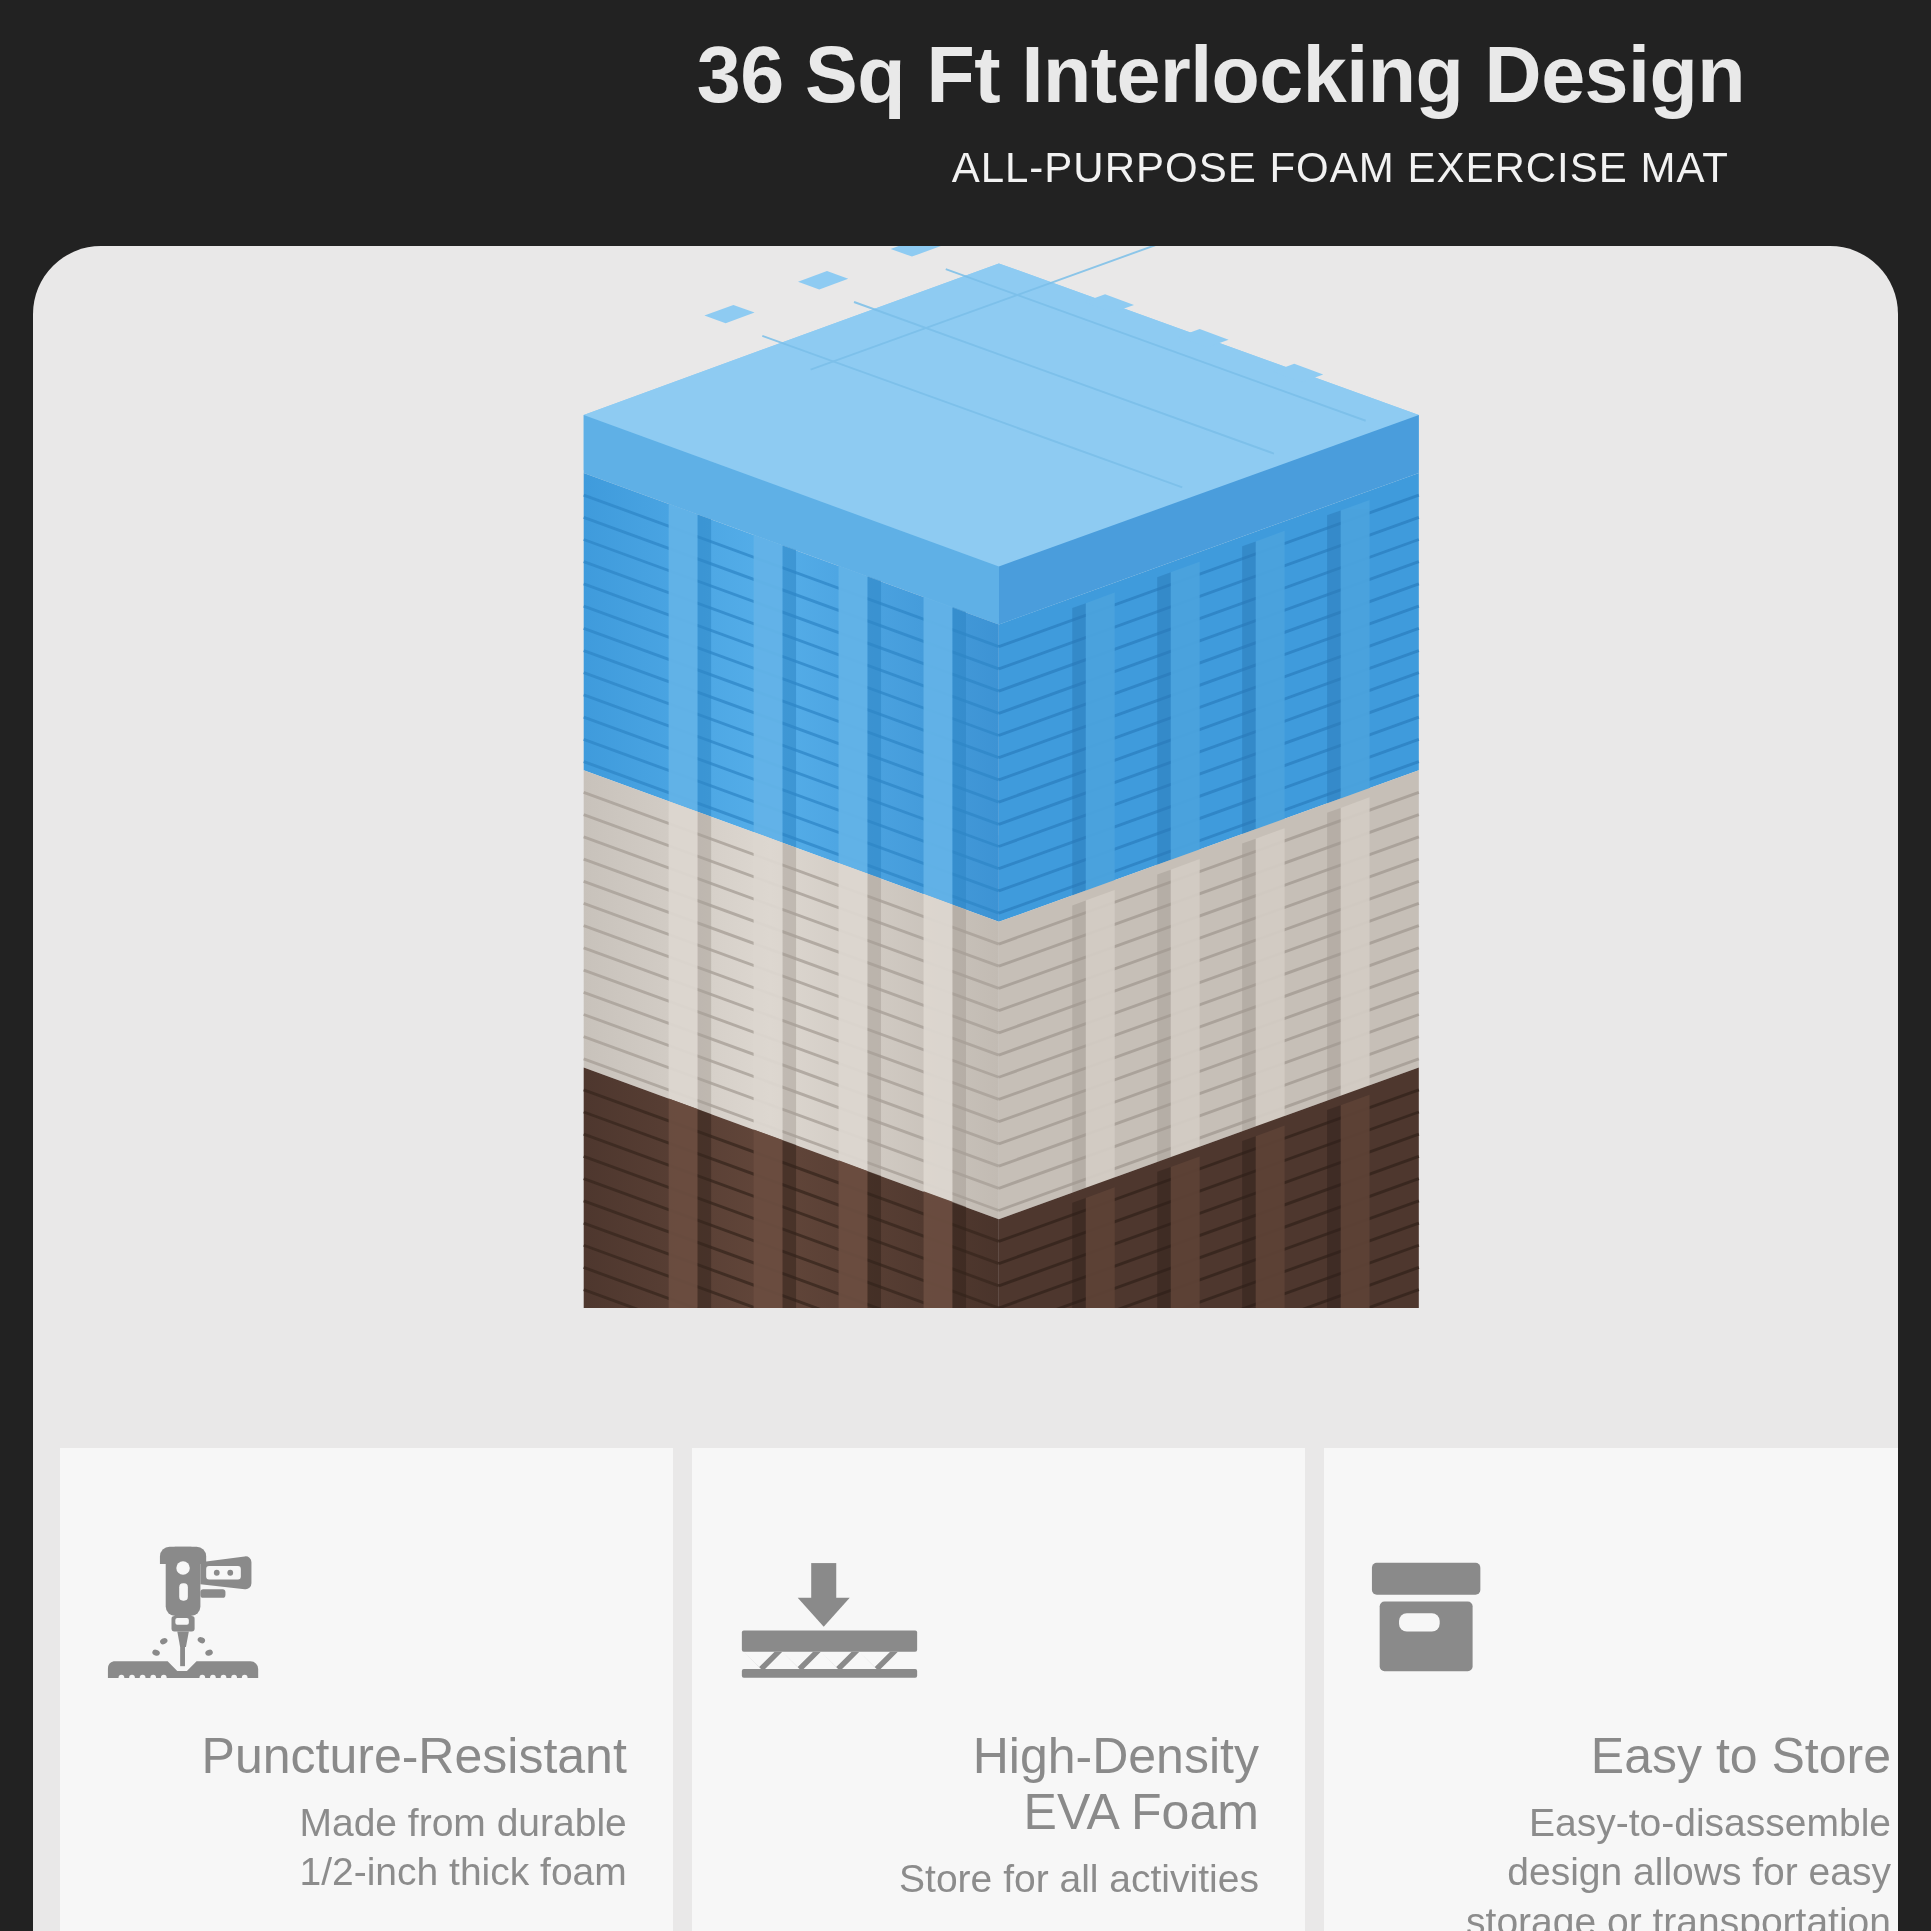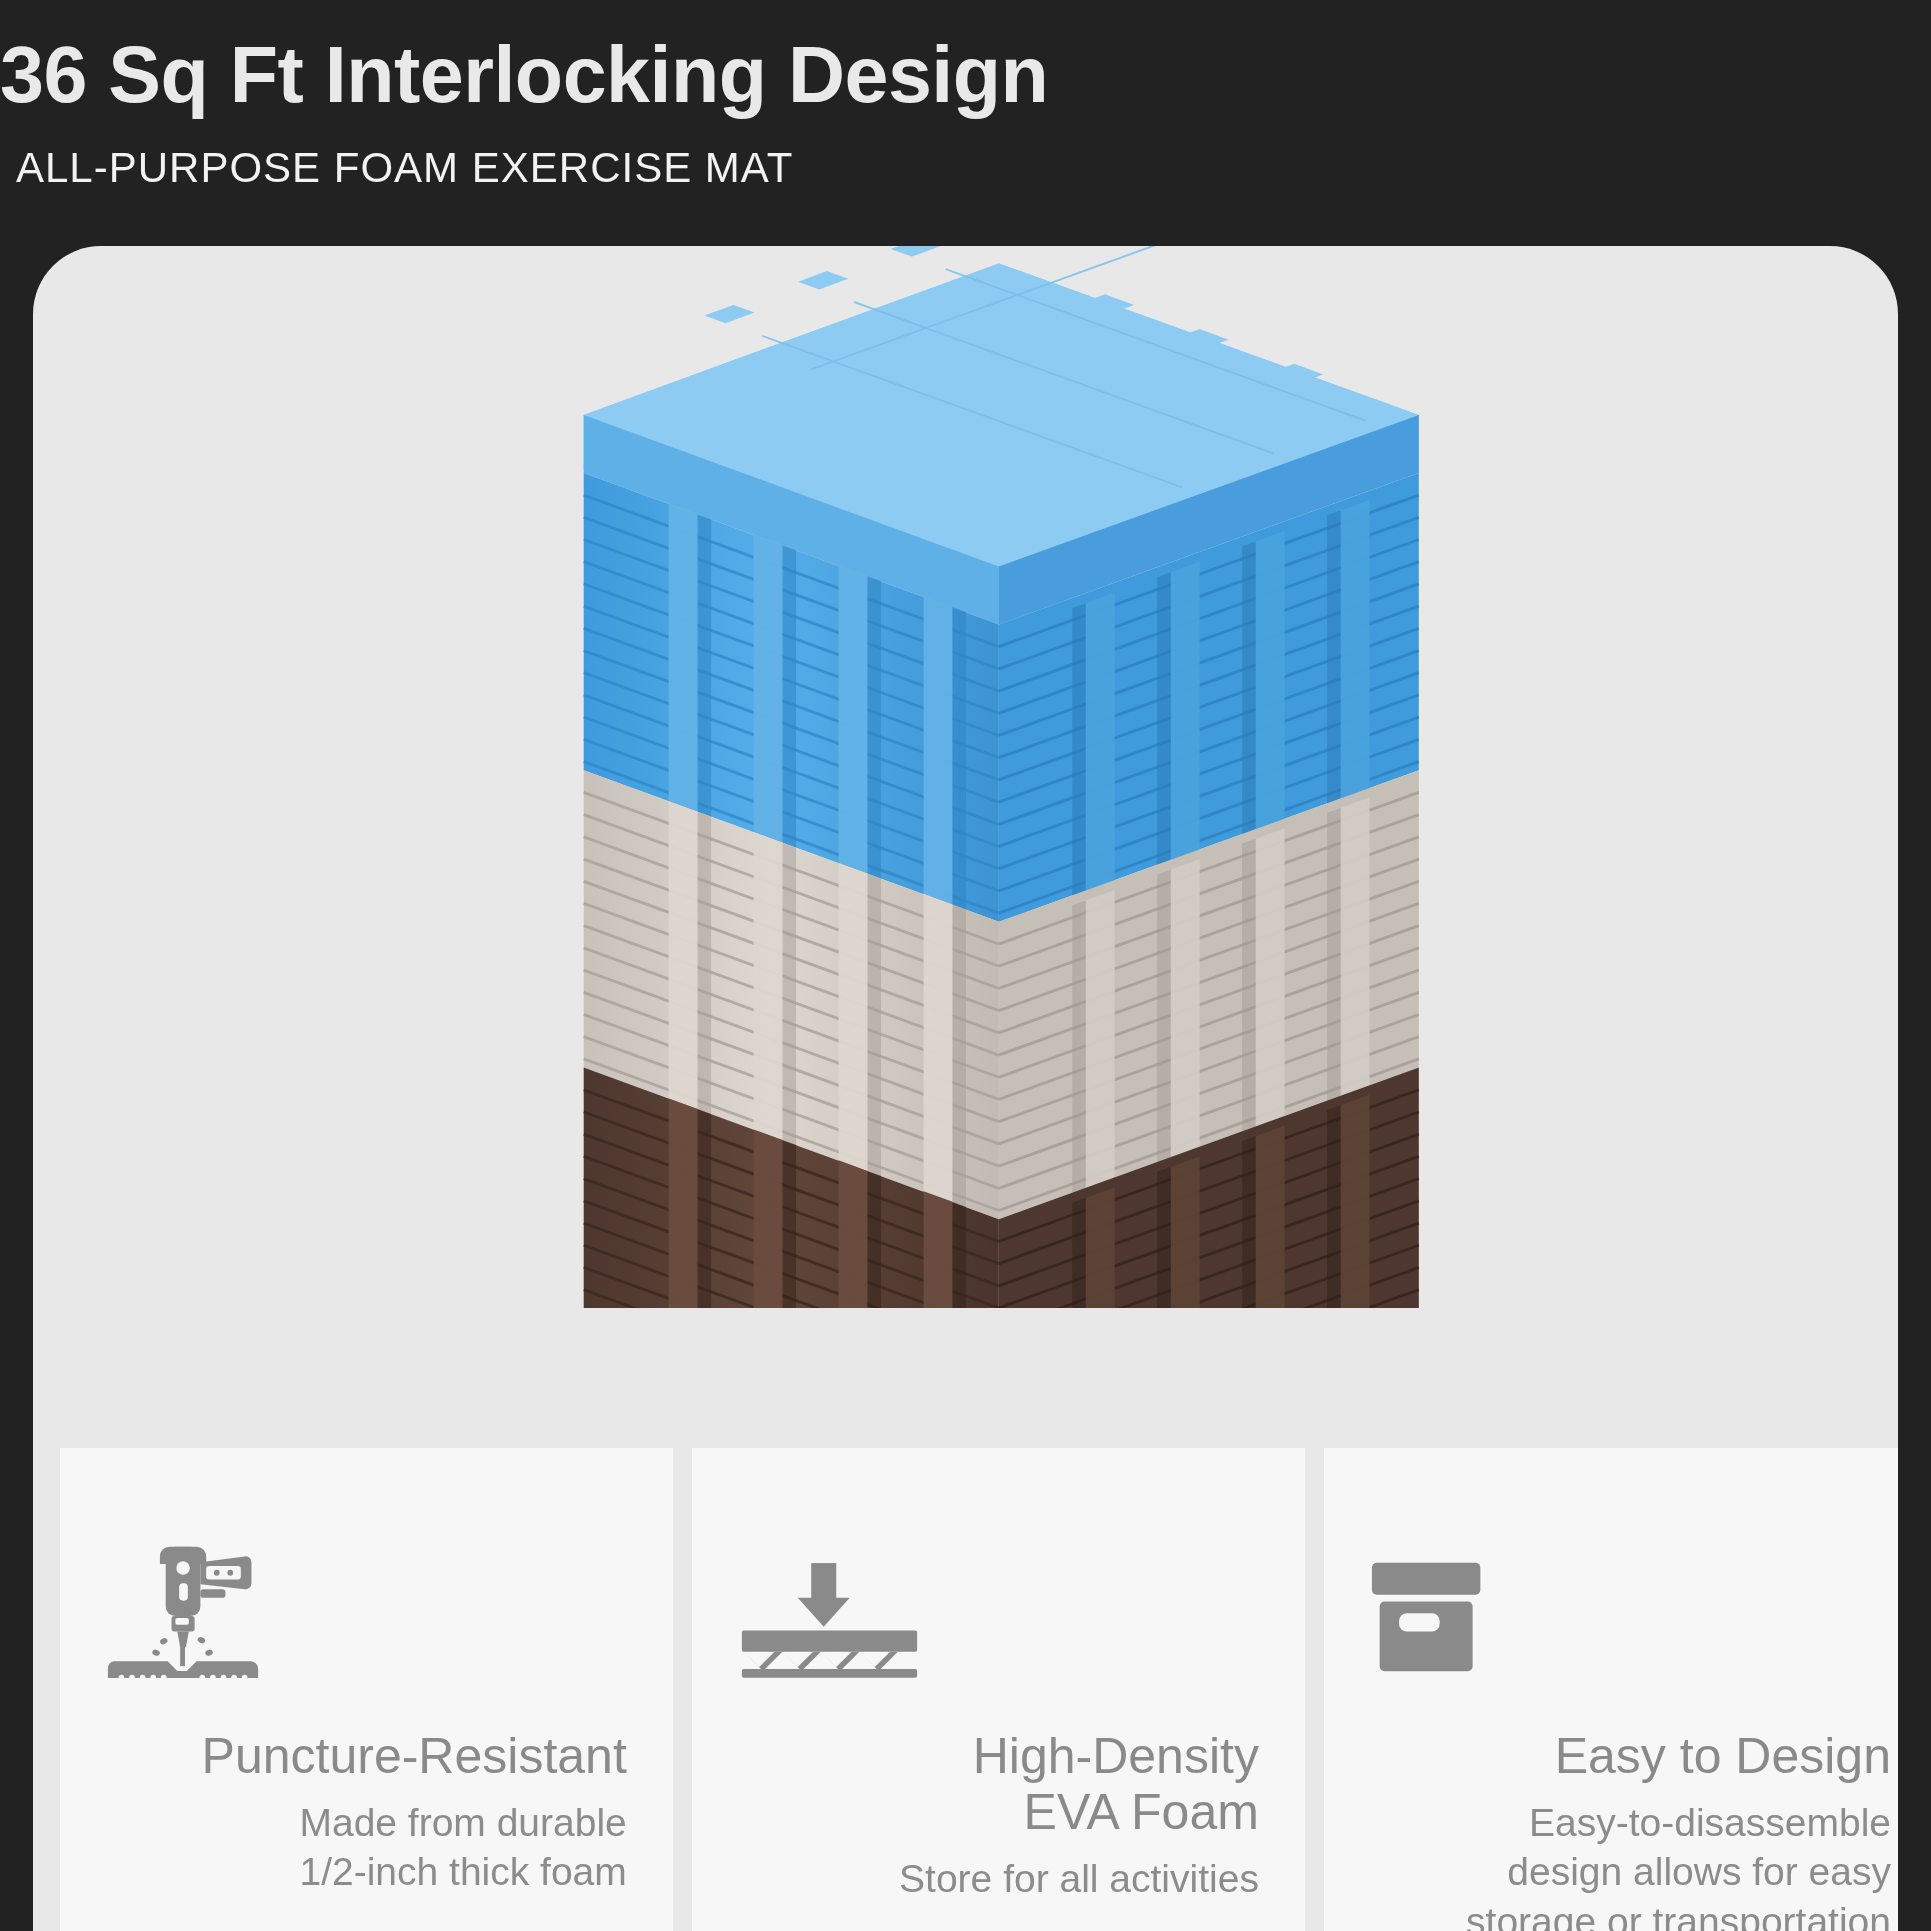--- a/index.html
+++ b/index.html
@@ -16,21 +16,21 @@
     width: 1931px; height: 1931px;
     background: #222222;
   }
 
   
   .header {
     position: absolute;
     top: 0; left: 0;
     width: 1745px; height: 246px;
     background: #222222;
-    text-align: left;
+    text-align: right;
   }
   .header-title {
     margin: 0;
     padding-top: 31px;
     font-size: 79px;
     font-weight: 700;
     letter-spacing: -0.5px;
     color: #e9e9e9;
     line-height: 1.12;
     white-space: nowrap;
@@ -199,21 +199,21 @@
         <div class="card-icon">
           <svg width="121" height="121" viewBox="0 0 125 125" fill="#8a8a8a">
 
             <rect x="2" y="6" width="112" height="33" rx="5"></rect>
 
             <rect x="10" y="46" width="96" height="72" rx="5"></rect>
 
             <rect x="30" y="58" width="42" height="19" rx="8" fill="#f7f7f7"></rect>
           </svg>
         </div>
-        <h3 class="card-title">Easy to Design</h3>
+        <h3 class="card-title">Easy to Store</h3>
         <p class="card-desc">Easy-to-disassemble
 design allows for easy
 storage or transportation</p>
       </div>
     </div>
 
     <div class="hero">
       <svg viewBox="0 0 960 1100" preserveAspectRatio="xMidYMin meet">
         <defs>
           <linearGradient id="blueSide" x1="0" y1="0" x2="1" y2="0">

